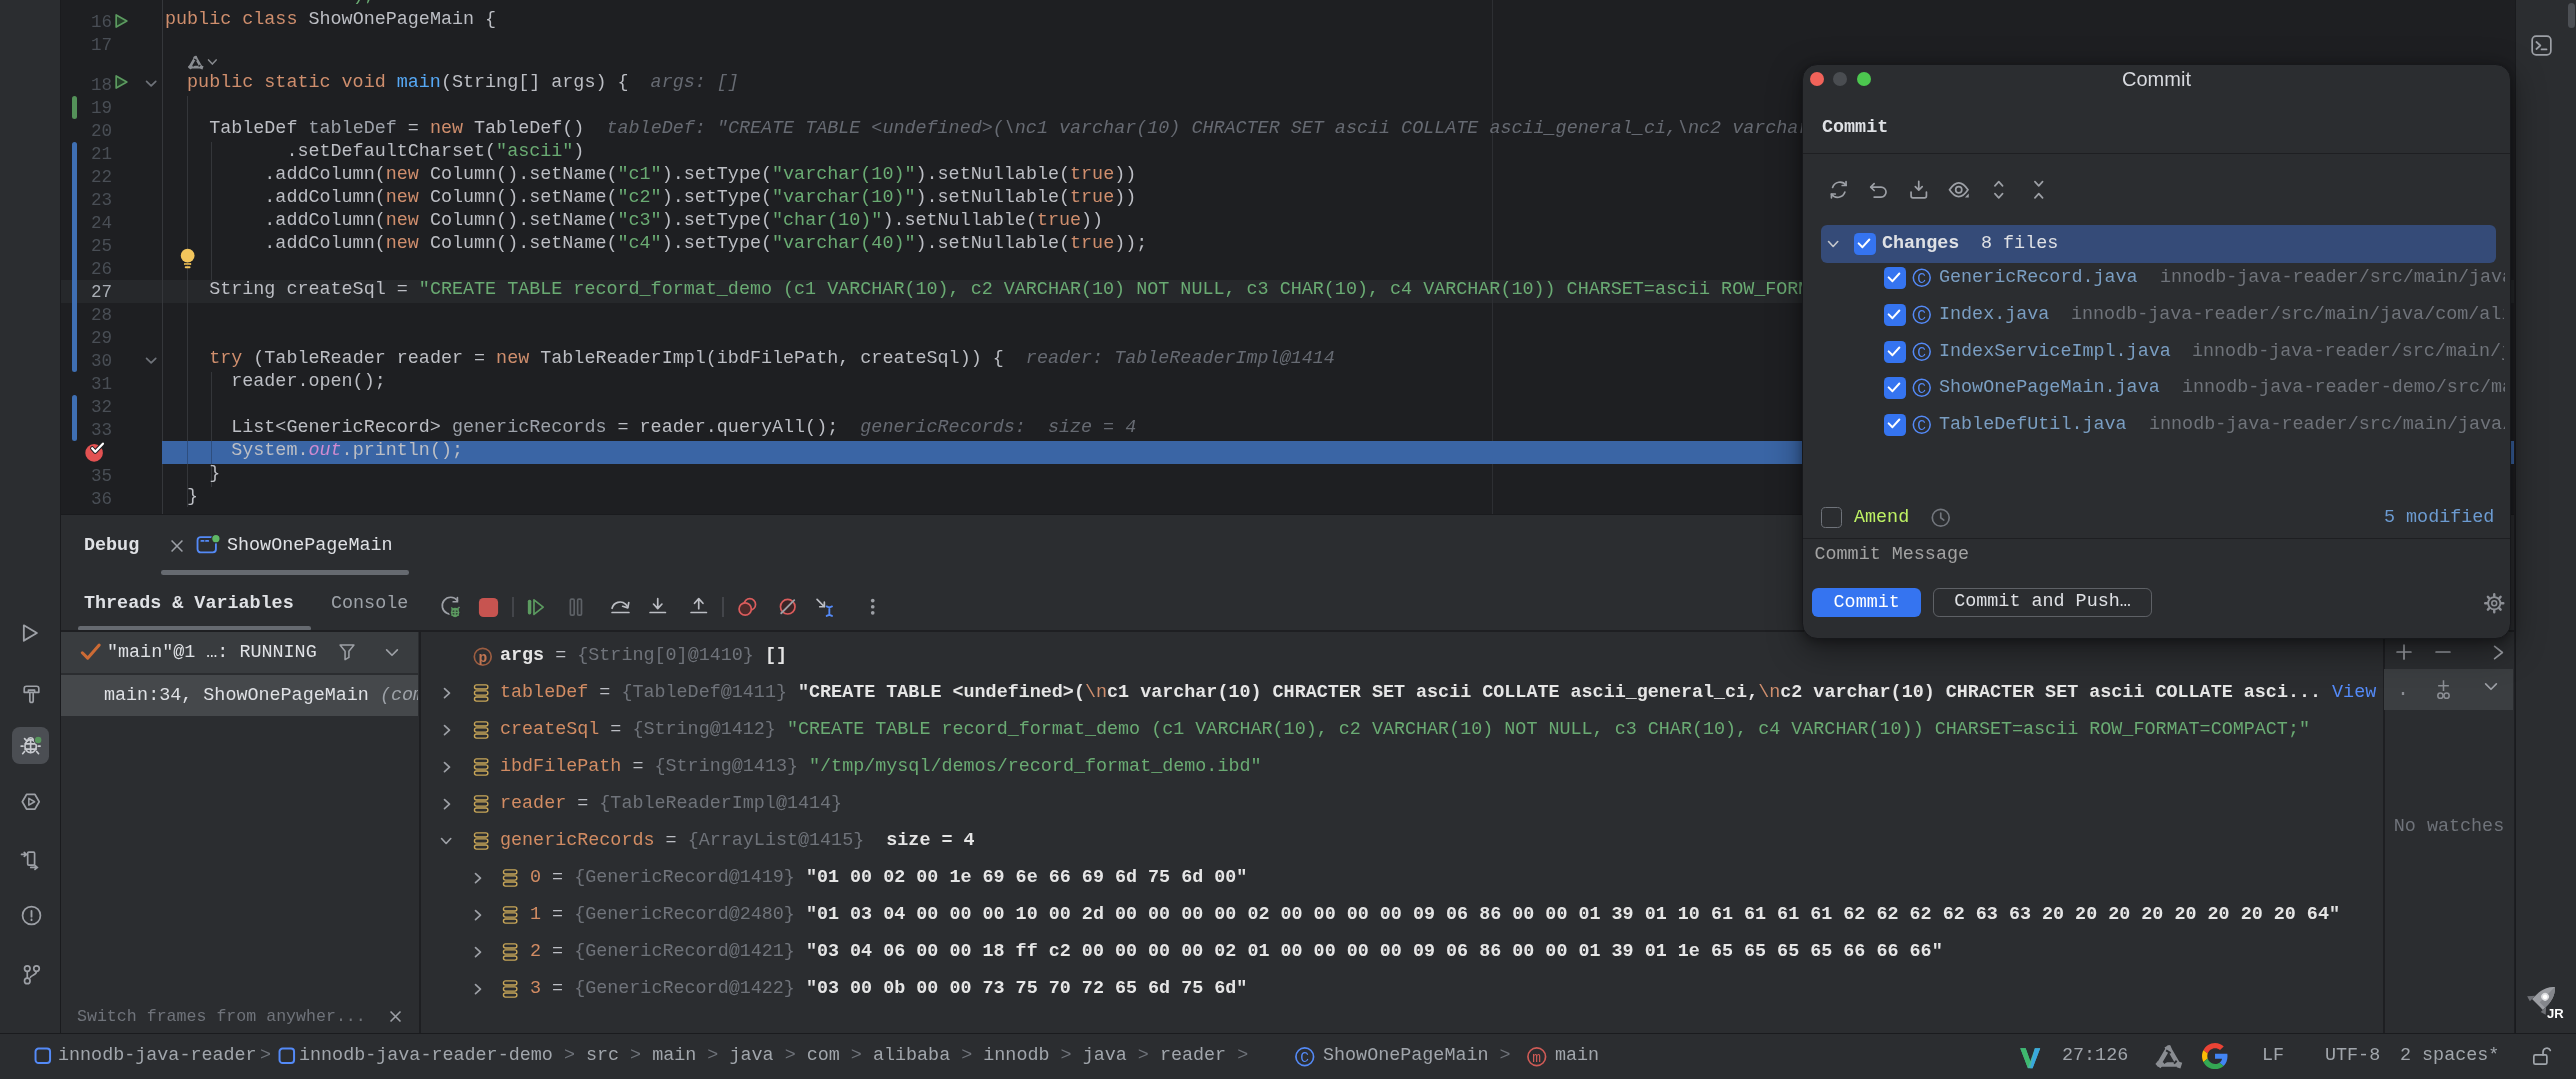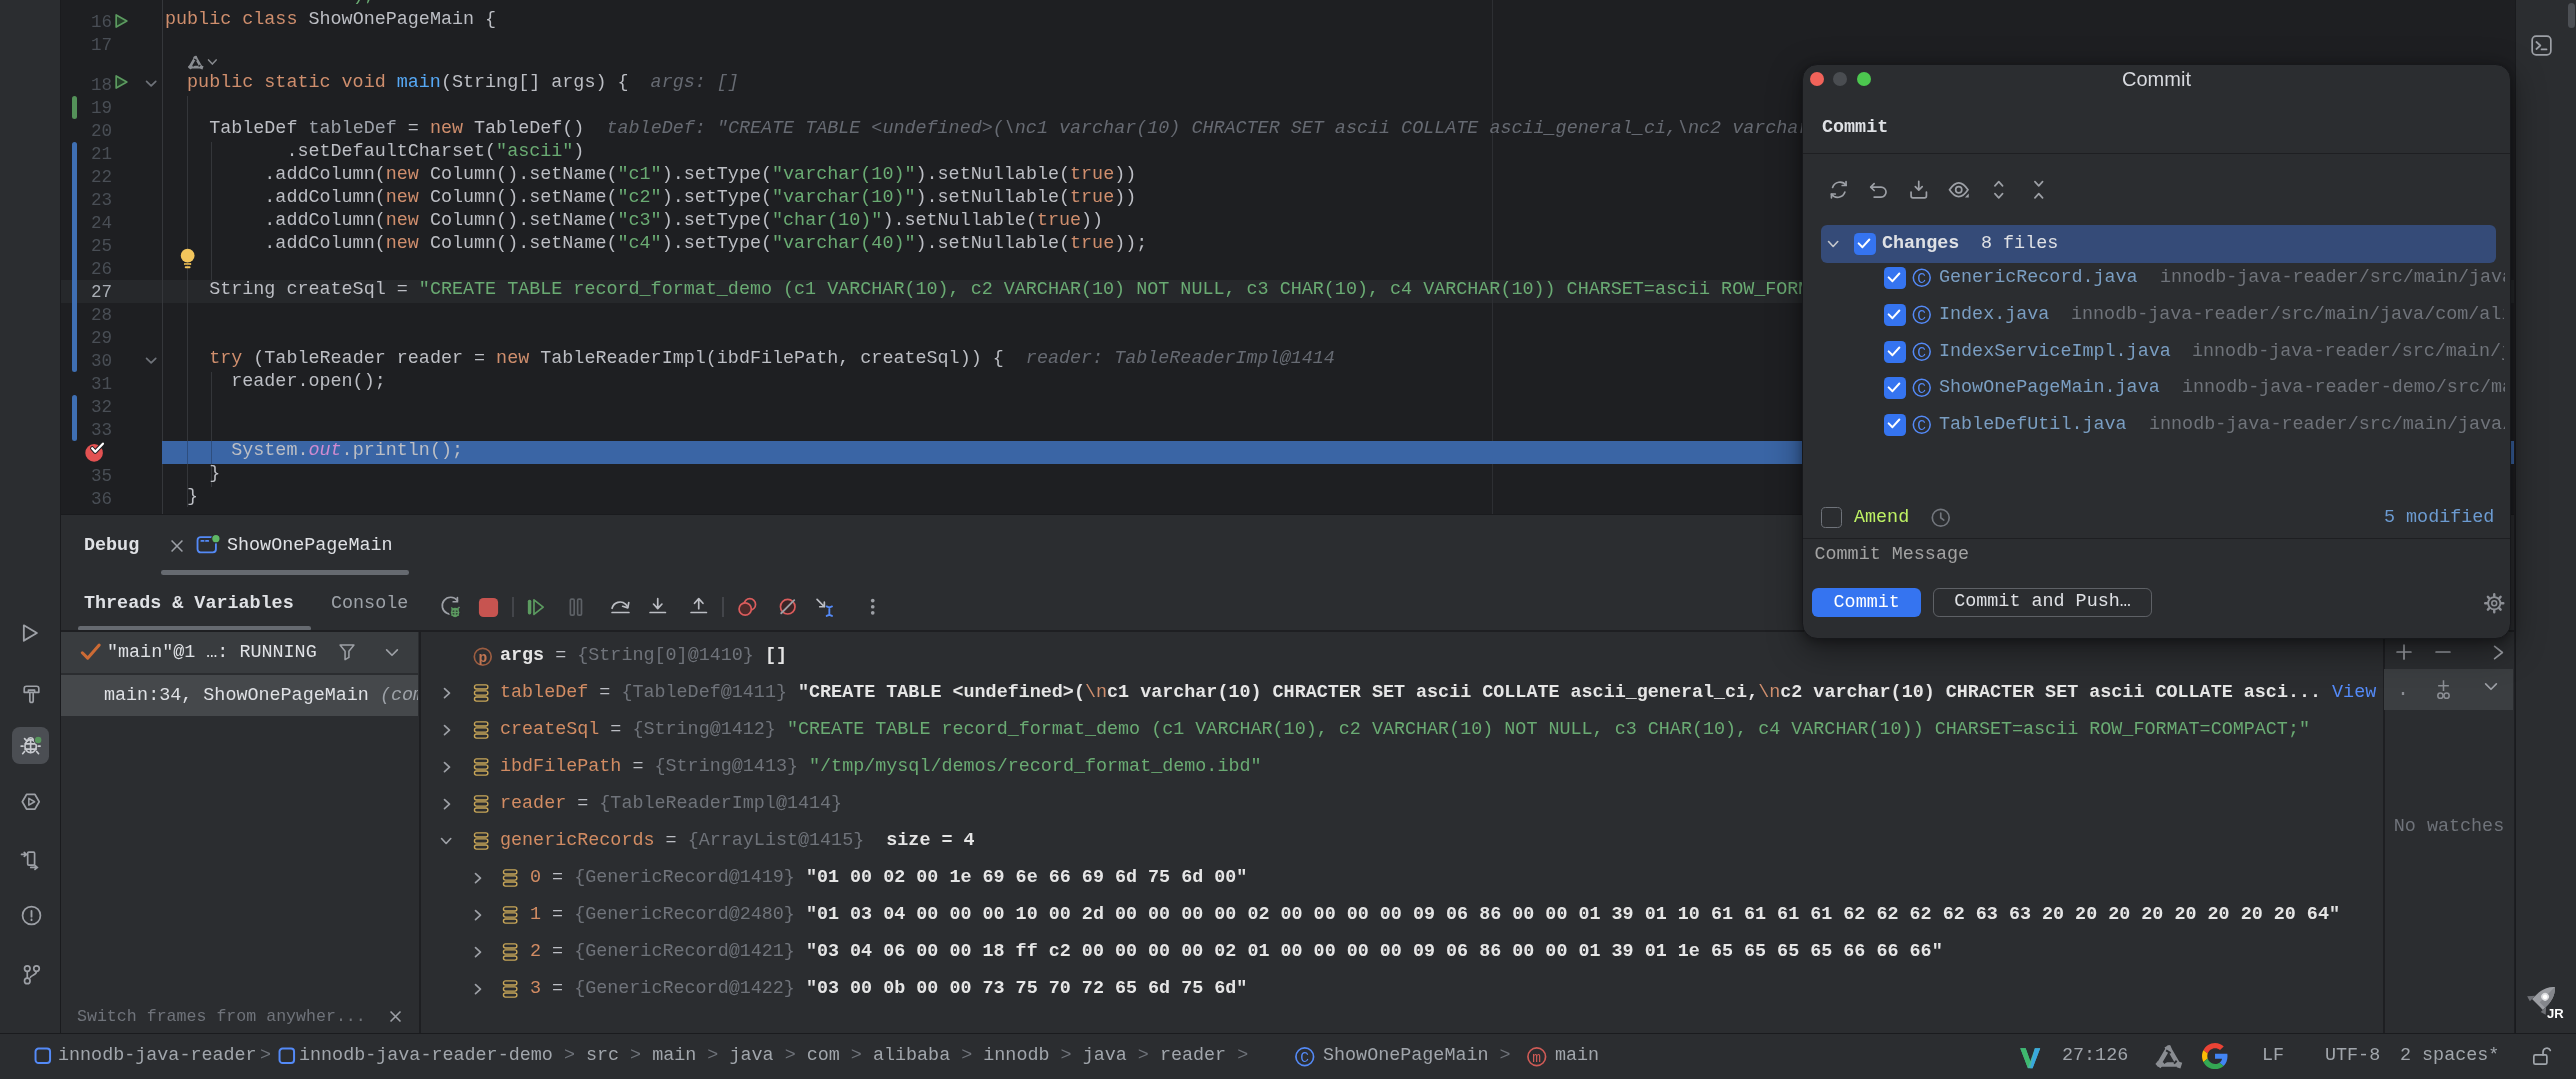--- a/index.html
+++ b/index.html
@@ -63,20 +63,21 @@
 <div class="codeline" style="top:71px;">  <span class="kw">public static void </span><span class="mtd">main</span>(String[] args) {  <span class="hint">args: []</span></div>
 <div class="codeline" style="top:117px;">    TableDef <span class="dim">tableDef</span> = <span class="kw">new</span> TableDef()  <span class="hint">tableDef: "CREATE TABLE &lt;undefined&gt;(\nc1 varchar(10) CHRACTER SET ascii COLLATE ascii_general_ci,\nc2 varchar(10) CHRACTER SET ascii COLLATE ascii_gene</span></div>
 <div class="codeline" style="top:140px;">           .setDefaultCharset(<span class="str">"ascii"</span>)</div>
 <div class="codeline" style="top:163px;">         .addColumn(<span class="kw">new</span> Column().setName(<span class="str">"c1"</span>).setType(<span class="str">"varchar(10)"</span>).setNullable(<span class="kw">true</span>))</div>
 <div class="codeline" style="top:186px;">         .addColumn(<span class="kw">new</span> Column().setName(<span class="str">"c2"</span>).setType(<span class="str">"varchar(10)"</span>).setNullable(<span class="kw">true</span>))</div>
 <div class="codeline" style="top:209px;">         .addColumn(<span class="kw">new</span> Column().setName(<span class="str">"c3"</span>).setType(<span class="str">"char(10)"</span>).setNullable(<span class="kw">true</span>))</div>
 <div class="codeline" style="top:232px;">         .addColumn(<span class="kw">new</span> Column().setName(<span class="str">"c4"</span>).setType(<span class="str">"varchar(40)"</span>).setNullable(<span class="kw">true</span>));</div>
 <div class="codeline" style="top:278px;">    String createSql = <span class="str">"CREATE TABLE record_format_demo (c1 VARCHAR(10), c2 VARCHAR(10) NOT NULL, c3 CHAR(10), c4 VARCHAR(10)) CHARSET=ascii ROW_FORMAT=COMPACT"</span>;</div>
 <div class="codeline" style="top:347px;">    <span class="kw">try</span> (TableReader reader = <span class="kw">new</span> TableReaderImpl(ibdFilePath, createSql)) {  <span class="hint">reader: TableReaderImpl@1414</span></div>
 <div class="codeline" style="top:370px;">      reader.open();</div>
+<div class="codeline" style="top:416px;">      List&lt;GenericRecord&gt; <span class="dim">genericRecords</span> = reader.queryAll();  <span class="hint">genericRecords:  size = 4</span></div>
 <div class="codeline" style="top:439px;">      System.<span class="fldb">out</span>.println();</div>
 <div class="codeline" style="top:462px;">    }</div>
 <div class="codeline" style="top:485px;">  }</div>
 
 <svg class="abs" style="left:52px;top:13px;" width="17" height="16" viewBox="0 0 22 21" fill="none">
         <path d="M4 2.5 L18 10.5 L4 18.5 Z" fill="#233c28" stroke="#5c9b60" stroke-width="2.2" stroke-linejoin="round"></path>
       </svg>
 <svg class="abs" style="left:52px;top:74px;" width="17" height="16" viewBox="0 0 22 21" fill="none">
         <path d="M4 2.5 L18 10.5 L4 18.5 Z" fill="#233c28" stroke="#5c9b60" stroke-width="2.2" stroke-linejoin="round"></path>
       </svg>

